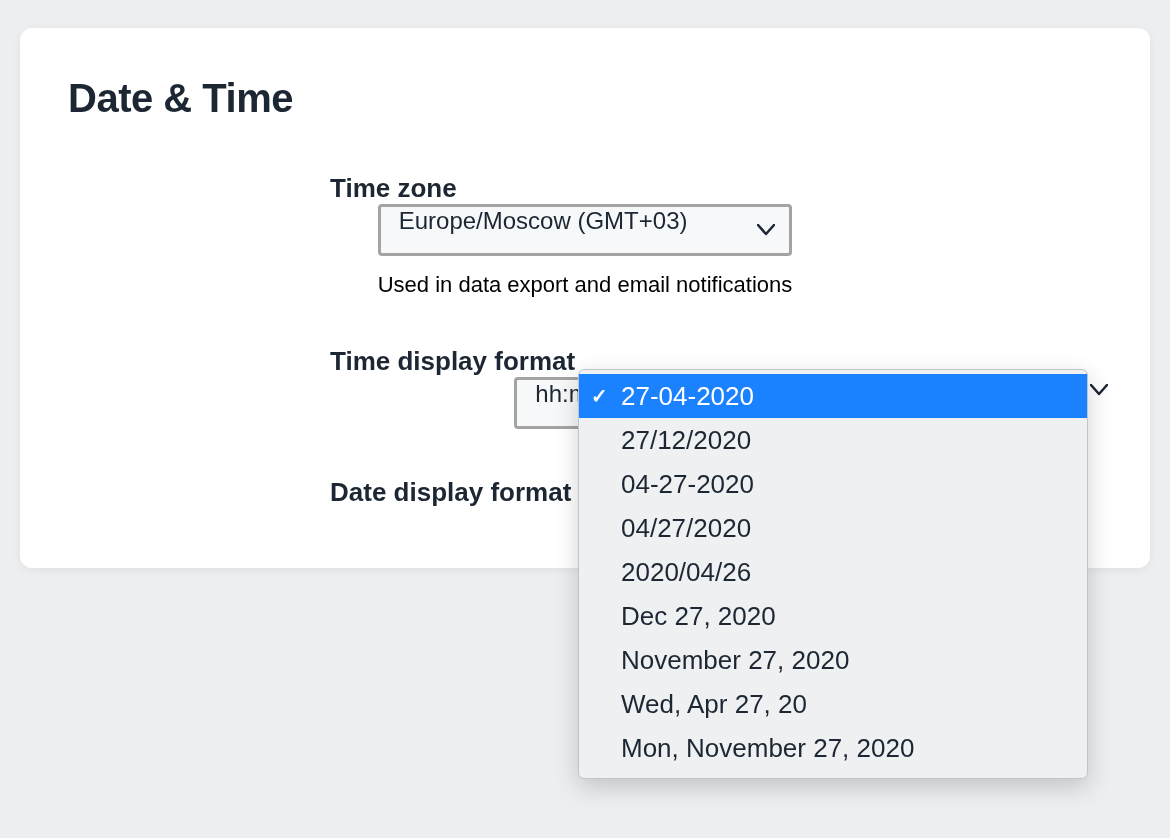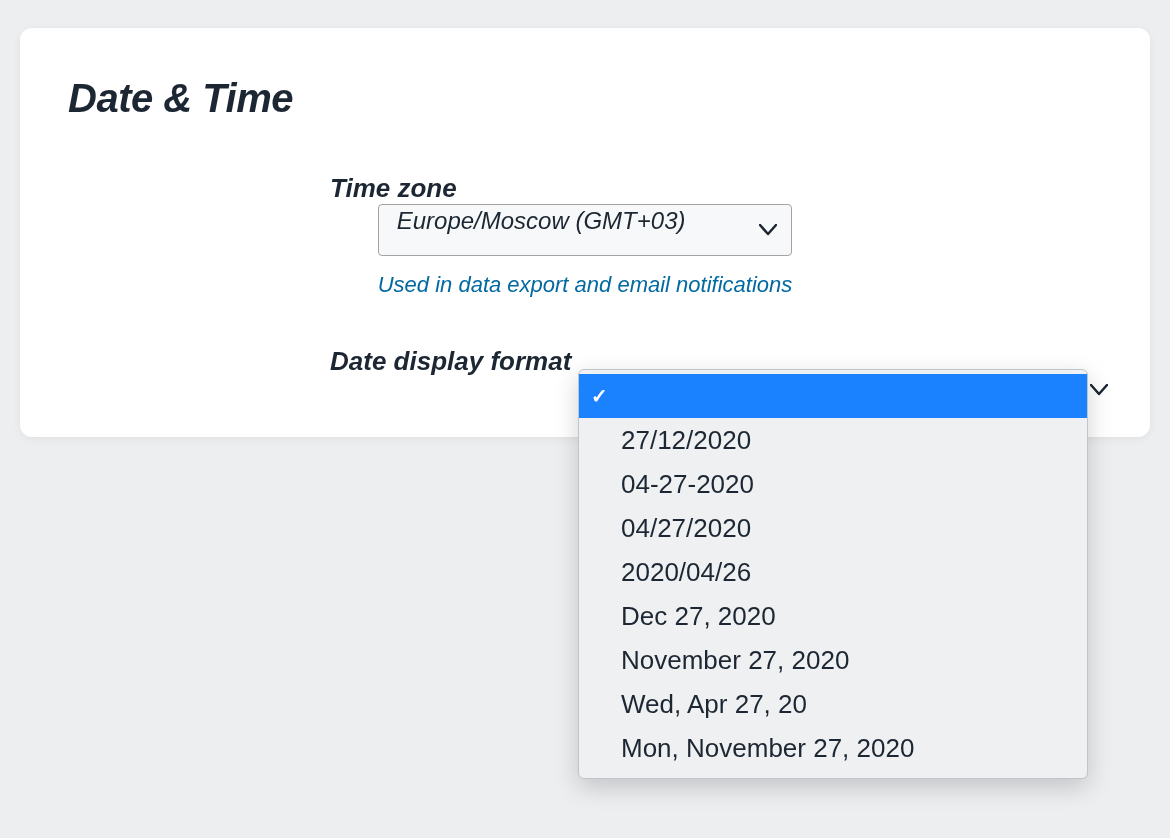--- a/index.html
+++ b/index.html
@@ -15,21 +15,20 @@
       padding: 28px 20px;
       overflow: hidden;
       position: relative;
     }
     .card {
       background: #ffffff;
       border-radius: 12px;
       box-shadow: 0 2px 8px rgba(0,0,0,0.06);
       padding: 48px 48px 60px 48px;
       width: 100%;
-      font-style: italic;
     }
     .card-title {
       font-size: 40px;
       font-weight: 800;
       color: #1c2733;
       margin-bottom: 44px;
       letter-spacing: -0.5px;
     }
     .row {
       display: flex;
@@ -48,21 +47,21 @@
       color: #1c2733;
       padding-top: 8px;
     }
     .row-control {
       flex: 1;
       position: relative;
     }
     .select {
       width: 100%;
       height: 52px;
-      border: 1px solid #a3a3a3;
+      border: 3px solid #a3a3a3;
       border-radius: 4px;
       background: #f7f8f9;
       font-size: 24px;
       color: #1c2733;
       padding: 0 44px 18px 18px;
       display: flex;
       align-items: center;
       cursor: pointer;
       position: relative;
     }
@@ -71,21 +70,21 @@
       right: 14px;
       top: 50%;
       transform: translateY(-50%);
       pointer-events: none;
     }
     .chevron svg {
       display: block;
     }
     .help-text {
       font-size: 22px;
-      color: #0369a1;
+      color: #000000;
       margin-top: 16px;
     }
     
     .dropdown {
       position: absolute;
       top: 369px;
       left: 578px;
       width: 510px;
       background: #eef0f1;
       border: 1px solid #bfc5cc;
@@ -138,38 +137,52 @@
         <span class="chevron">
           <svg width="18" height="12" viewBox="0 0 18 12">
               <path d="M1 1 L9 10 L17 1" stroke="#1c2733" stroke-width="2.5" fill="none" stroke-linecap="round" stroke-linejoin="round"></path>
             </svg>
         </span>
       </div>
       <div class="help-text">Used in data export and email notifications</div>
     </div>
   </div>
 
+  <div class="row">
+    <div class="row-label">Time display format</div>
+    <div class="row-control">
+      <div class="select">
+        <span>hh:mm</span>
+        <span class="chevron">
+          <svg width="18" height="12" viewBox="0 0 18 12">
+              <path d="M1 1 L9 10 L17 1" stroke="#1c2733" stroke-width="2.5" fill="none" stroke-linecap="round" stroke-linejoin="round"></path>
+            </svg>
+        </span>
+      </div>
+    </div>
+  </div>
 
   <div class="row">
     <div class="row-label">Date display format</div>
     <div class="row-control">
       
     </div>
   </div>
 </div>
 
 <span class="date-select-chevron">
   <svg width="18" height="12" viewBox="0 0 18 12">
       <path d="M1 1 L9 10 L17 1" stroke="#1c2733" stroke-width="2.5" fill="none" stroke-linecap="round" stroke-linejoin="round"></path>
     </svg>
 </span>
 
 <div class="dropdown">
   <div class="dropdown-option selected">
     <span class="check">✓</span>
+    <span>27-04-2020</span>
   </div>
   <div class="dropdown-option">
     <span>27/12/2020</span>
   </div>
   <div class="dropdown-option">
     <span>04-27-2020</span>
   </div>
   <div class="dropdown-option">
     <span>04/27/2020</span>
   </div>

